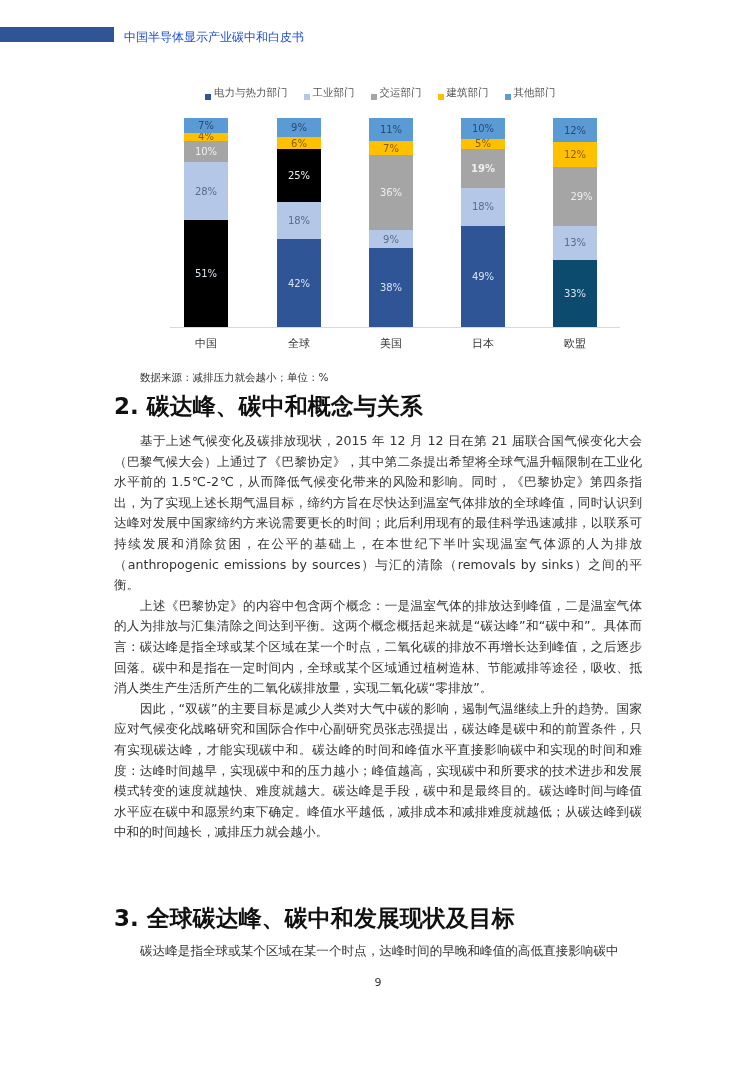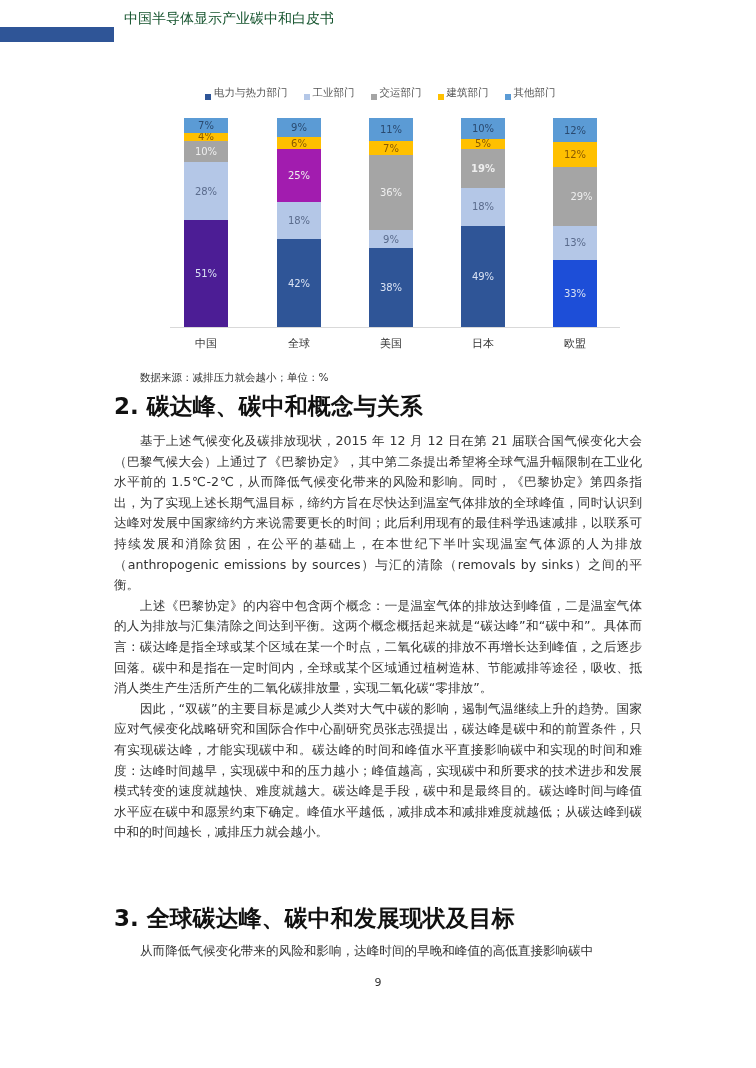--- a/index.html
+++ b/index.html
@@ -1,19 +1,19 @@
 <!DOCTYPE html>
 <html><head>
 <meta charset="utf-8">
 <style>
   html, body { margin:0; padding:0; background:#ffffff; }
   body { width:756px; height:1068px; position:relative; overflow:hidden;
          font-family:"DejaVu Sans","Liberation Sans",sans-serif; color:#222; }
   .header-bar { position:absolute; left:0; top:27px; width:114px; height:15px; background:#2F5597; }
-  .header-title { position:absolute; left:124px; top:11px; font-size:14px; line-height:15px; color:#14532d; }
+  .header-title { position:absolute; left:124px; top:30px; font-size:12px; line-height:15px; color:#1d4ed8; }
   .legend { position:absolute; top:86px; left:205px; display:flex; gap:16px; font-size:10.5px; color:#555; white-space:nowrap; }
   .legend-item { display:flex; align-items:flex-end; gap:3px; }
   .swatch { width:6px; height:6px; display:inline-block; }
   .chart { position:absolute; left:0; top:0; width:756px; height:360px; }
   .axis { position:absolute; left:170px; top:327px; width:450px; height:1px; background:#d9d9d9; }
   .bar { position:absolute; width:44px; display:flex; flex-direction:column-reverse; }
   .seg { display:flex; align-items:center; justify-content:center; font-size:10px; overflow:hidden; }
   .cat { position:absolute; top:336px; width:60px; text-align:center; font-size:11px; color:#333; }
   .source { position:absolute; left:140px; top:371px; font-size:10.5px; color:#333; }
   h2 { position:absolute; left:114px; margin:0; font-size:23px; font-weight:bold; color:#111; line-height:24px; }
@@ -45,31 +45,31 @@
         <span class="swatch" style="background: rgb(255, 192, 0);"></span>
         <span>建筑部门</span>
       </span>
       <span class="legend-item">
         <span class="swatch" style="background: rgb(91, 155, 213);"></span>
         <span>其他部门</span>
       </span>
     </div>
   <div id="bars">
       <div class="bar" style="left: 184px; top: 118px; height: 209px;">
-        <div class="seg" style="height: 106.59px; background: #4c1d95; color: rgb(217, 226, 243);">51%</div>
+        <div class="seg" style="height: 106.59px; background: #000000; color: rgb(217, 226, 243);">51%</div>
         <div class="seg" style="height: 58.52px; background: rgb(180, 199, 231); color: rgb(90, 107, 140);">28%</div>
         <div class="seg" style="height: 20.9px; background: rgb(165, 165, 165); color: rgb(238, 238, 238);">10%</div>
         <div class="seg" style="height: 8.36px; background: rgb(255, 192, 0); color: rgb(138, 90, 0);">4%</div>
         <div class="seg" style="height: 14.63px; background: rgb(91, 155, 213); color: rgb(42, 74, 112);">7%</div>
       </div>
       <div class="cat" style="left: 176px;">中国</div>
       <div class="bar" style="left: 277px; top: 118px; height: 209px;">
         <div class="seg" style="height: 87.78px; background: rgb(47, 85, 151); color: rgb(217, 226, 243);">42%</div>
         <div class="seg" style="height: 37.62px; background: rgb(180, 199, 231); color: rgb(90, 107, 140);">18%</div>
-        <div class="seg" style="height: 52.25px; background: #a21caf; color: rgb(238, 238, 238);">25%</div>
+        <div class="seg" style="height: 52.25px; background: #000000; color: rgb(238, 238, 238);">25%</div>
         <div class="seg" style="height: 12.54px; background: rgb(255, 192, 0); color: rgb(138, 90, 0);">6%</div>
         <div class="seg" style="height: 18.81px; background: rgb(91, 155, 213); color: rgb(42, 74, 112);">9%</div>
       </div>
       <div class="cat" style="left: 269px;">全球</div>
       <div class="bar" style="left: 369px; top: 118px; height: 209px;">
         <div class="seg" style="height: 78.6337px; background: rgb(47, 85, 151); color: rgb(217, 226, 243);">38%</div>
         <div class="seg" style="height: 18.6238px; background: rgb(180, 199, 231); color: rgb(90, 107, 140);">9%</div>
         <div class="seg" style="height: 74.495px; background: rgb(165, 165, 165); color: rgb(238, 238, 238);">36%</div>
         <div class="seg" style="height: 14.4851px; background: rgb(255, 192, 0); color: rgb(138, 90, 0);">7%</div>
         <div class="seg" style="height: 22.7624px; background: rgb(91, 155, 213); color: rgb(42, 74, 112);">11%</div>
@@ -77,21 +77,21 @@
       <div class="cat" style="left: 361px;">美国</div>
       <div class="bar" style="left: 461px; top: 118px; height: 209px;">
         <div class="seg" style="height: 101.396px; background: rgb(47, 85, 151); color: rgb(217, 226, 243);">49%</div>
         <div class="seg" style="height: 37.2475px; background: rgb(180, 199, 231); color: rgb(90, 107, 140);">18%</div>
         <div class="seg" style="height: 39.3168px; background: rgb(165, 165, 165); color: rgb(238, 238, 238); font-weight: bold;">19%</div>
         <div class="seg" style="height: 10.3465px; background: rgb(255, 192, 0); color: rgb(138, 90, 0);">5%</div>
         <div class="seg" style="height: 20.6931px; background: rgb(91, 155, 213); color: rgb(42, 74, 112);">10%</div>
       </div>
       <div class="cat" style="left: 453px;">日本</div>
       <div class="bar" style="left: 553px; top: 118px; height: 209px;">
-        <div class="seg" style="height: 69.6667px; background: #1d4ed8; color: rgb(217, 226, 243);">33%</div>
+        <div class="seg" style="height: 69.6667px; background: #0c4a6e; color: rgb(217, 226, 243);">33%</div>
         <div class="seg" style="height: 35px; background: rgb(180, 199, 231); color: rgb(90, 107, 140);">13%</div>
         <div class="seg" style="height: 61.2222px; background: rgb(165, 165, 165); color: rgb(238, 238, 238); padding-left: 13px;">29%</div>
         <div class="seg" style="height: 25.3333px; background: rgb(255, 192, 0); color: rgb(138, 90, 0);">12%</div>
         <div class="seg" style="height: 25.3333px; background: rgb(91, 155, 213); color: rgb(42, 74, 112);">12%</div>
       </div>
       <div class="cat" style="left: 545px;">欧盟</div>
     </div>
   <div class="axis"></div>
 </div>
 
@@ -99,16 +99,16 @@
 
 <h2 style="top:394px;">2. 碳达峰、碳中和概念与关系</h2>
 <div class="para" style="top:431px;">
   <p>基于上述气候变化及碳排放现状，2015 年 12 月 12 日在第 21 届联合国气候变化大会（巴黎气候大会）上通过了《巴黎协定》，其中第二条提出希望将全球气温升幅限制在工业化水平前的 1.5℃-2℃，从而降低气候变化带来的风险和影响。同时，《巴黎协定》第四条指出，为了实现上述长期气温目标，缔约方旨在尽快达到温室气体排放的全球峰值，同时认识到达峰对发展中国家缔约方来说需要更长的时间；此后利用现有的最佳科学迅速减排，以联系可持续发展和消除贫困，在公平的基础上，在本世纪下半叶实现温室气体源的人为排放（anthropogenic emissions by sources）与汇的清除（removals by sinks）之间的平衡。</p>
   <p>上述《巴黎协定》的内容中包含两个概念：一是温室气体的排放达到峰值，二是温室气体的人为排放与汇集清除之间达到平衡。这两个概念概括起来就是“碳达峰”和“碳中和”。具体而言：碳达峰是指全球或某个区域在某一个时点，二氧化碳的排放不再增长达到峰值，之后逐步回落。碳中和是指在一定时间内，全球或某个区域通过植树造林、节能减排等途径，吸收、抵消人类生产生活所产生的二氧化碳排放量，实现二氧化碳“零排放”。</p>
   <p>因此，“双碳”的主要目标是减少人类对大气中碳的影响，遏制气温继续上升的趋势。国家应对气候变化战略研究和国际合作中心副研究员张志强提出，碳达峰是碳中和的前置条件，只有实现碳达峰，才能实现碳中和。碳达峰的时间和峰值水平直接影响碳中和实现的时间和难度：达峰时间越早，实现碳中和的压力越小；峰值越高，实现碳中和所要求的技术进步和发展模式转变的速度就越快、难度就越大。碳达峰是手段，碳中和是最终目的。碳达峰时间与峰值水平应在碳中和愿景约束下确定。峰值水平越低，减排成本和减排难度就越低；从碳达峰到碳中和的时间越长，减排压力就会越小。</p>
 </div>
 
 <h2 style="top:906px;">3. 全球碳达峰、碳中和发展现状及目标</h2>
 <div class="para" style="top:941px;">
-  <p>从而降低气候变化带来的风险和影响，达峰时间的早晚和峰值的高低直接影响碳中</p>
+  <p>碳达峰是指全球或某个区域在某一个时点，达峰时间的早晚和峰值的高低直接影响碳中</p>
 </div>
 
 <div class="page-num">9</div>
 
 </body></html>

